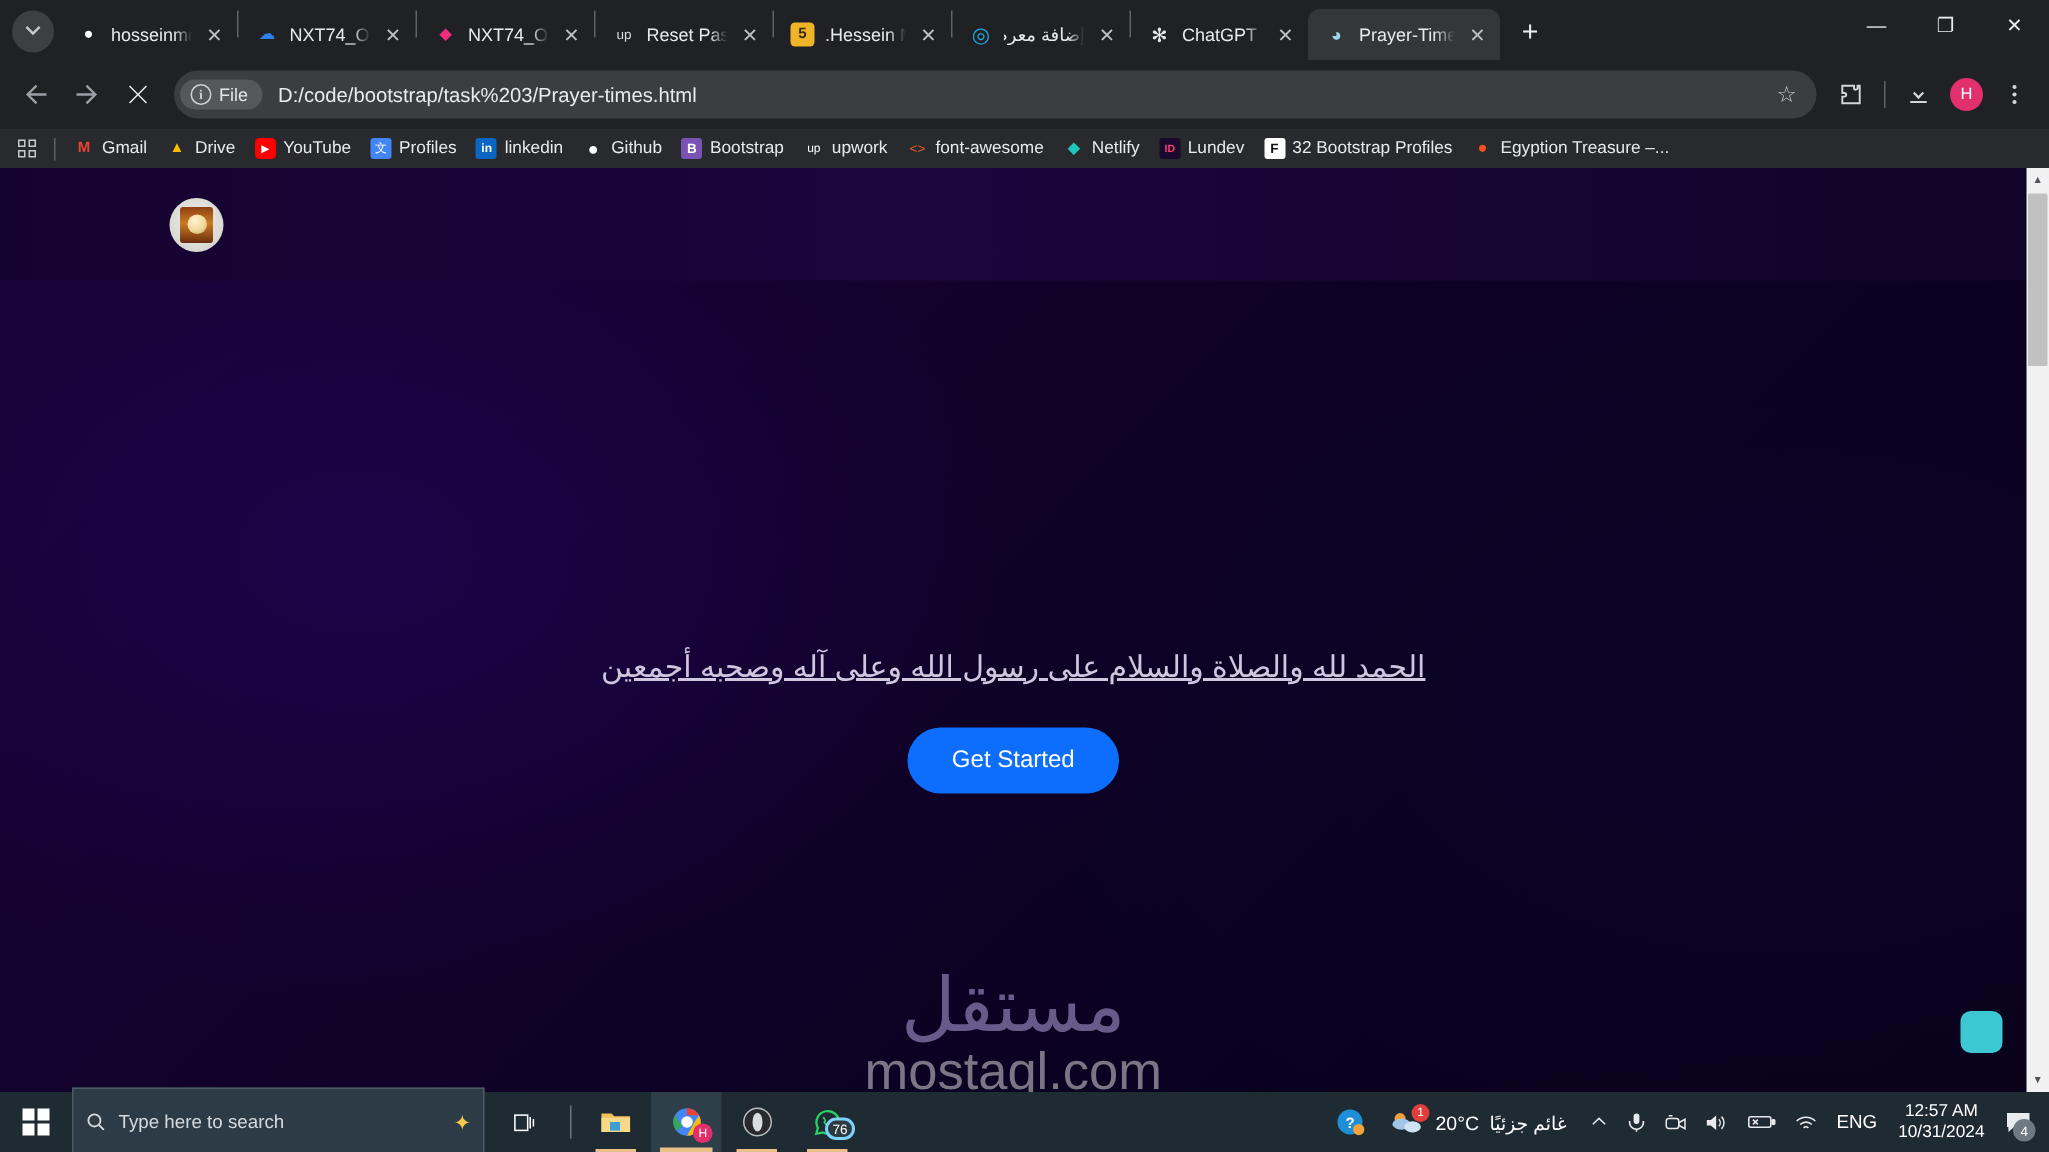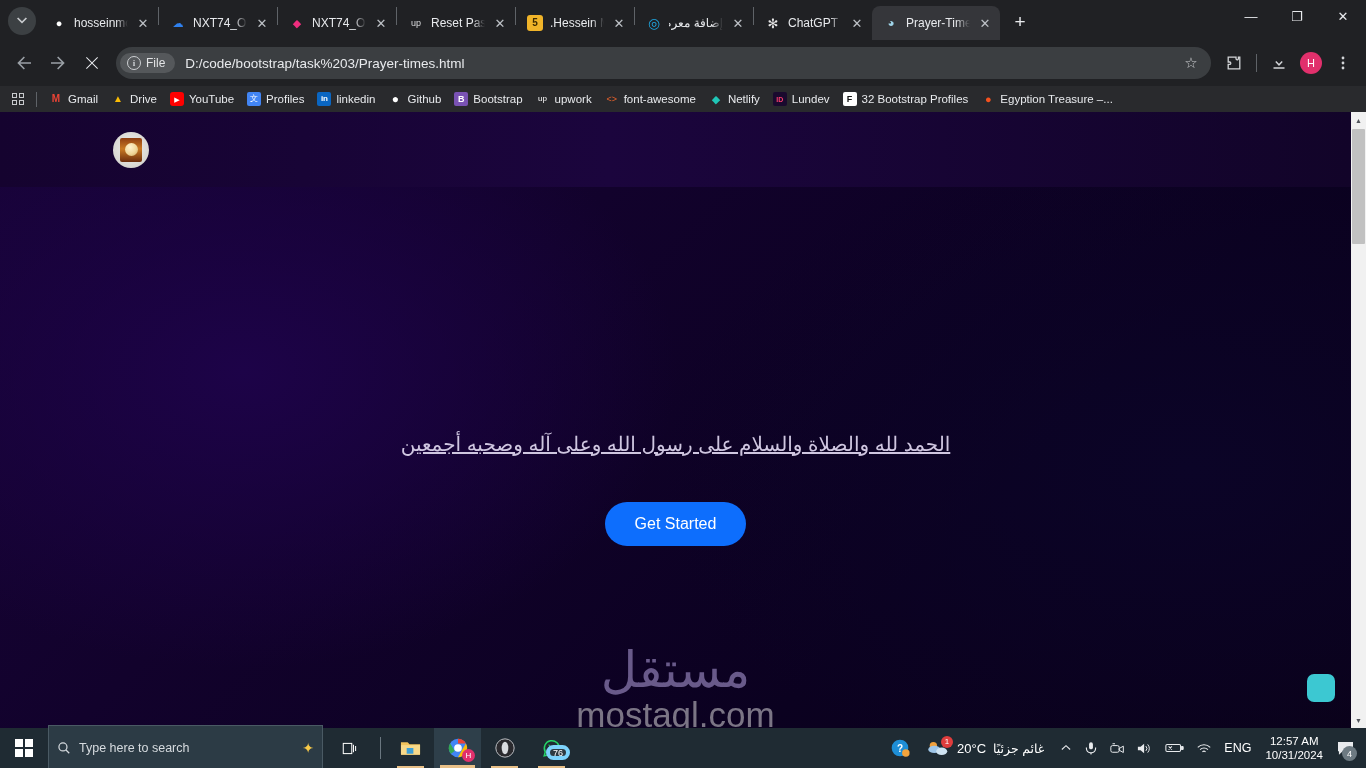--- a/index.html
+++ b/index.html
@@ -109,21 +109,21 @@
   .login-btn {
     margin-left:61px; background:#0d6efd; color:#fff; border:none;
     border-radius:22px; padding:10px 26px; font-size:16px;
     font-family:"Liberation Sans", sans-serif; white-space:nowrap;
   }
 
   .hero { text-align:center; padding-top:209px; }
   .hero h1 { color:#fff; font-size:45px; font-weight:bold; letter-spacing:-0.3px; }
   .hero .sub { margin-top:36px; color:#cfc6e0; font-size:20px; direction:rtl;text-decoration:underline; }
   .cta {
-    margin-top:46px; background:#0d6efd; color:#fff; border:none;
+    margin-top:28px; background:#0d6efd; color:#fff; border:none;
     border-radius:24px; padding:13px 30px; font-size:16px;
     font-family:"Liberation Sans", sans-serif;
   }
 
   .watermark { position:absolute; left:0; right:0; bottom:-6px; text-align:center; pointer-events:none; }
   .watermark .ar { color:#6e5f90; font-size:50px; direction:rtl; line-height:1; opacity:.95; }
   .watermark .en { color:#7b7585; font-size:35px; line-height:1.05; margin-top:2px; }
 
   .chatwidget { position:absolute; right:16px; bottom:26px; width:28px; height:28px; border-radius:7px; background:#3cc8d2; }
 
@@ -146,21 +146,21 @@
     display:flex; align-items:center; padding:0 8px; gap:8px; margin-right:4px;
   }
   .searchbox .txt { color:#d6dbdf; font-size:12.5px; }
   .tb-icon { width:47px; height:40px; display:flex; align-items:center; justify-content:center; position:relative; }
   .tb-icon.active { background:#2e3f4a; }
   .tb-icon.active::after { content:""; position:absolute; bottom:0; left:6px; right:6px; height:3px; background:#e8c088; }
   .tb-icon.open::after { content:""; position:absolute; bottom:0; left:10px; right:10px; height:2px; background:#e8c088; }
   .tb-divider { width:1px; height:22px; background:#6a7780; margin:0 6px; }
   .badge {
     position:absolute; right:5px; bottom:8px; min-width:15px; height:15px; padding:0 3px;
-    border-radius:8px; background:#2e3a42; border:4px solid #7dd3fc; color:#fff;
+    border-radius:8px; background:#2e3a42; border:2px solid #7dd3fc; color:#fff;
     font-size:9px; display:flex; align-items:center; justify-content:center;
   }
 
   .tray { margin-left:auto; display:flex; align-items:center; gap:0; padding-right:6px; }
   .tray .t { height:40px; display:flex; align-items:center; justify-content:center; padding:0 6px; }
   .weather { display:flex; align-items:center; gap:7px; padding:0 10px; }
   .weather .temp { font-size:13px; }
   .weather .cond { font-size:12.5px; direction:rtl; }
   .clock { text-align:center; line-height:1.25; padding:0 8px; font-size:11.5px; }
   .notif { position:relative; padding:0 8px 0 4px; }

